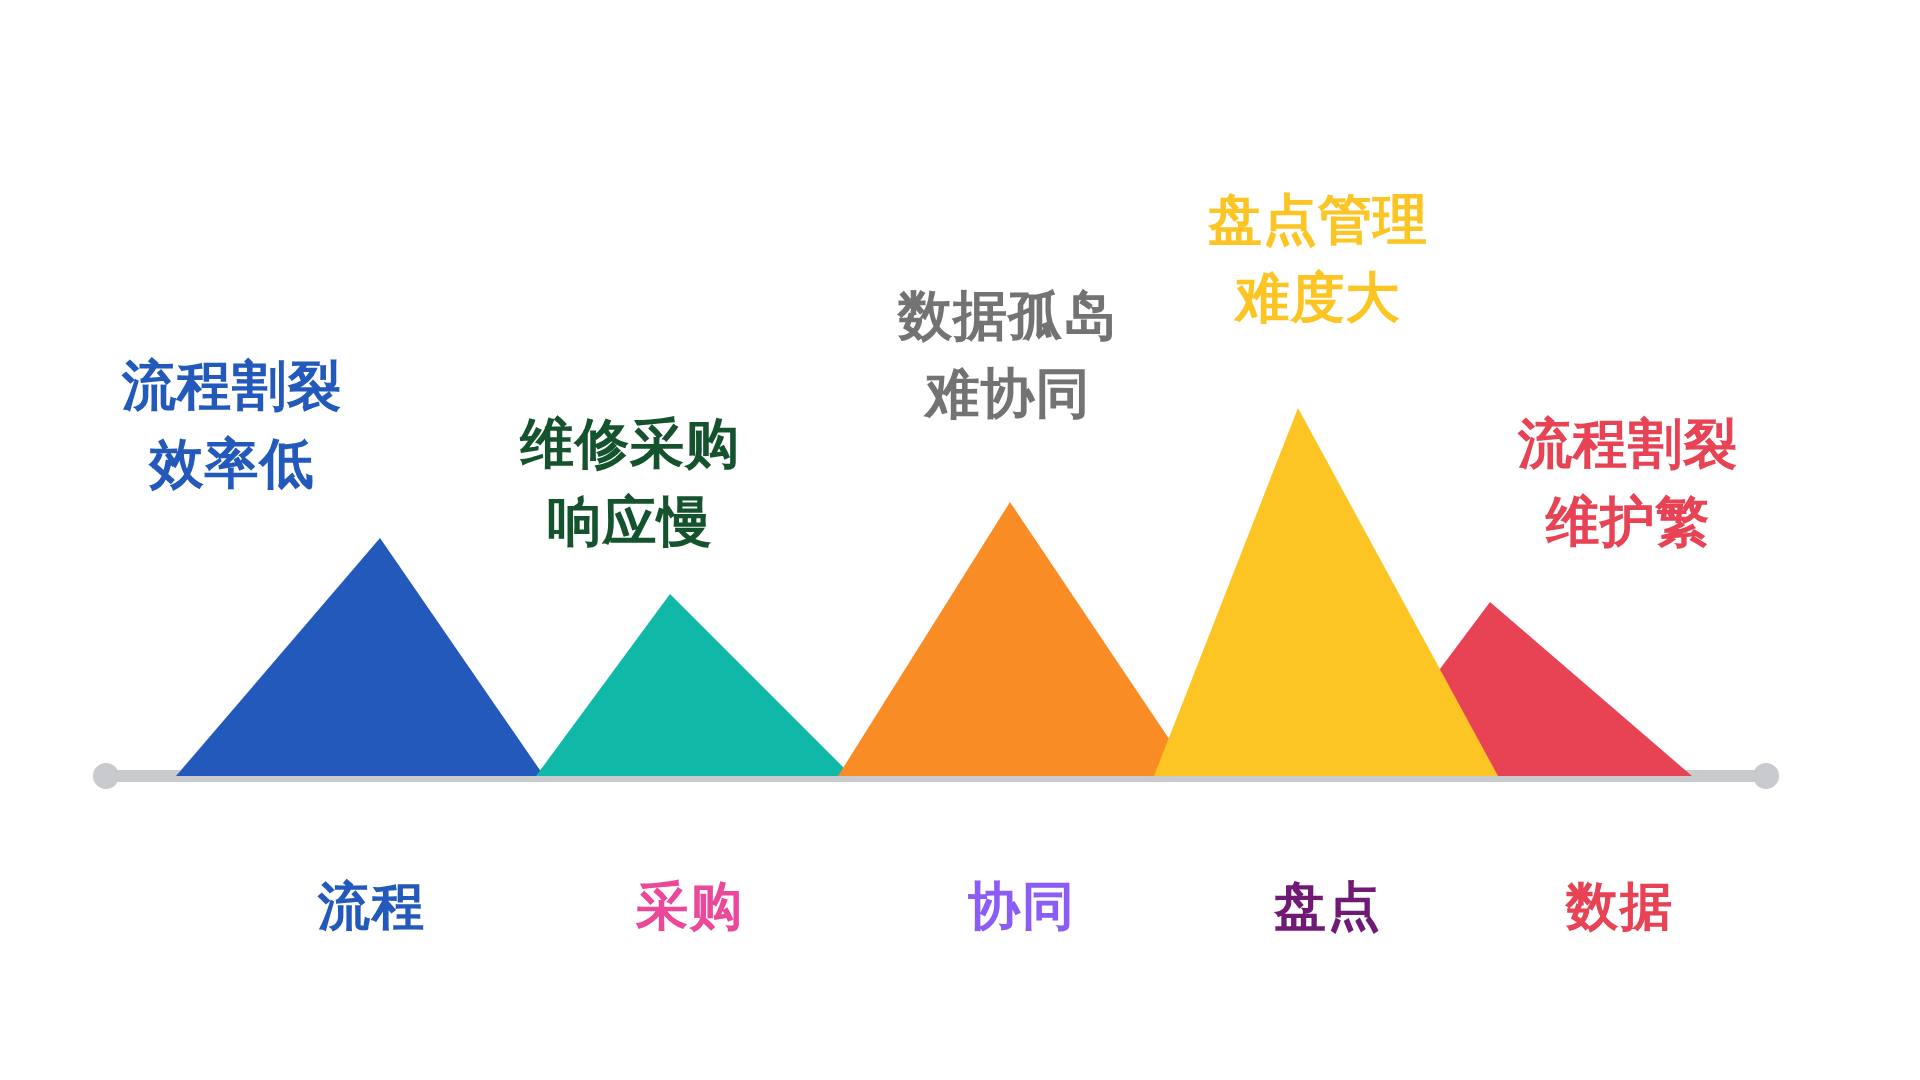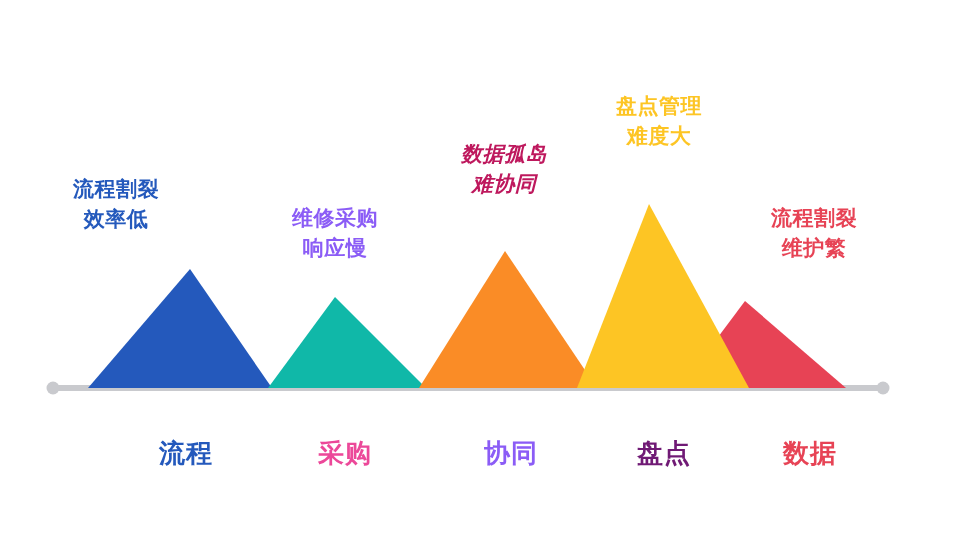--- a/index.html
+++ b/index.html
@@ -29,21 +29,21 @@
     top: 0;
     width: 960px;
     height: 540px;
     display: block;
   }
 
   .callout {
     position: absolute;
     text-align: center;
     font-weight: bold;
-    font-size: 21px;
+    font-size: 27px;
     line-height: 1.45;
     letter-spacing: 0.5px;
     white-space: nowrap;
     transform: translateX(-50%);
   }
   .callout .line1,
   .callout .line2 {
     display: block;
   }
 
@@ -77,26 +77,26 @@
       <polygon id="peak-shape-2" points="419,388 505,251 597,388" fill="#FA8C26"></polygon>
       <polygon id="peak-shape-3" points="577,388 649,204 749,388" fill="#FDC524"></polygon>
     </g>
   </svg>
 
   <div class="callout" id="callout-0" style="left: 116px; top: 174px; color: rgb(36, 89, 188);">
     <span class="line1">流程割裂</span>
     <span class="line2">效率低</span>
   </div>
 
-  <div class="callout" id="callout-1" style="left: 335px; top: 203px; color: #8b5cf6;">
+  <div class="callout" id="callout-1" style="left: 315px; top: 203px; color: #14532d;">
     <span class="line1">维修采购</span>
     <span class="line2">响应慢</span>
   </div>
 
-  <div class="callout" id="callout-2" style="left: 504px; top: 139px; color: #be185d; font-style: italic;">
+  <div class="callout" id="callout-2" style="left: 504px; top: 139px; color: #737373;">
     <span class="line1">数据孤岛</span>
     <span class="line2">难协同</span>
   </div>
 
   <div class="callout" id="callout-3" style="left: 659px; top: 91px; color: rgb(253, 197, 36);">
     <span class="line1">盘点管理</span>
     <span class="line2">难度大</span>
   </div>
 
   <div class="callout" id="callout-4" style="left: 814px; top: 203px; color: rgb(231, 67, 85);">

